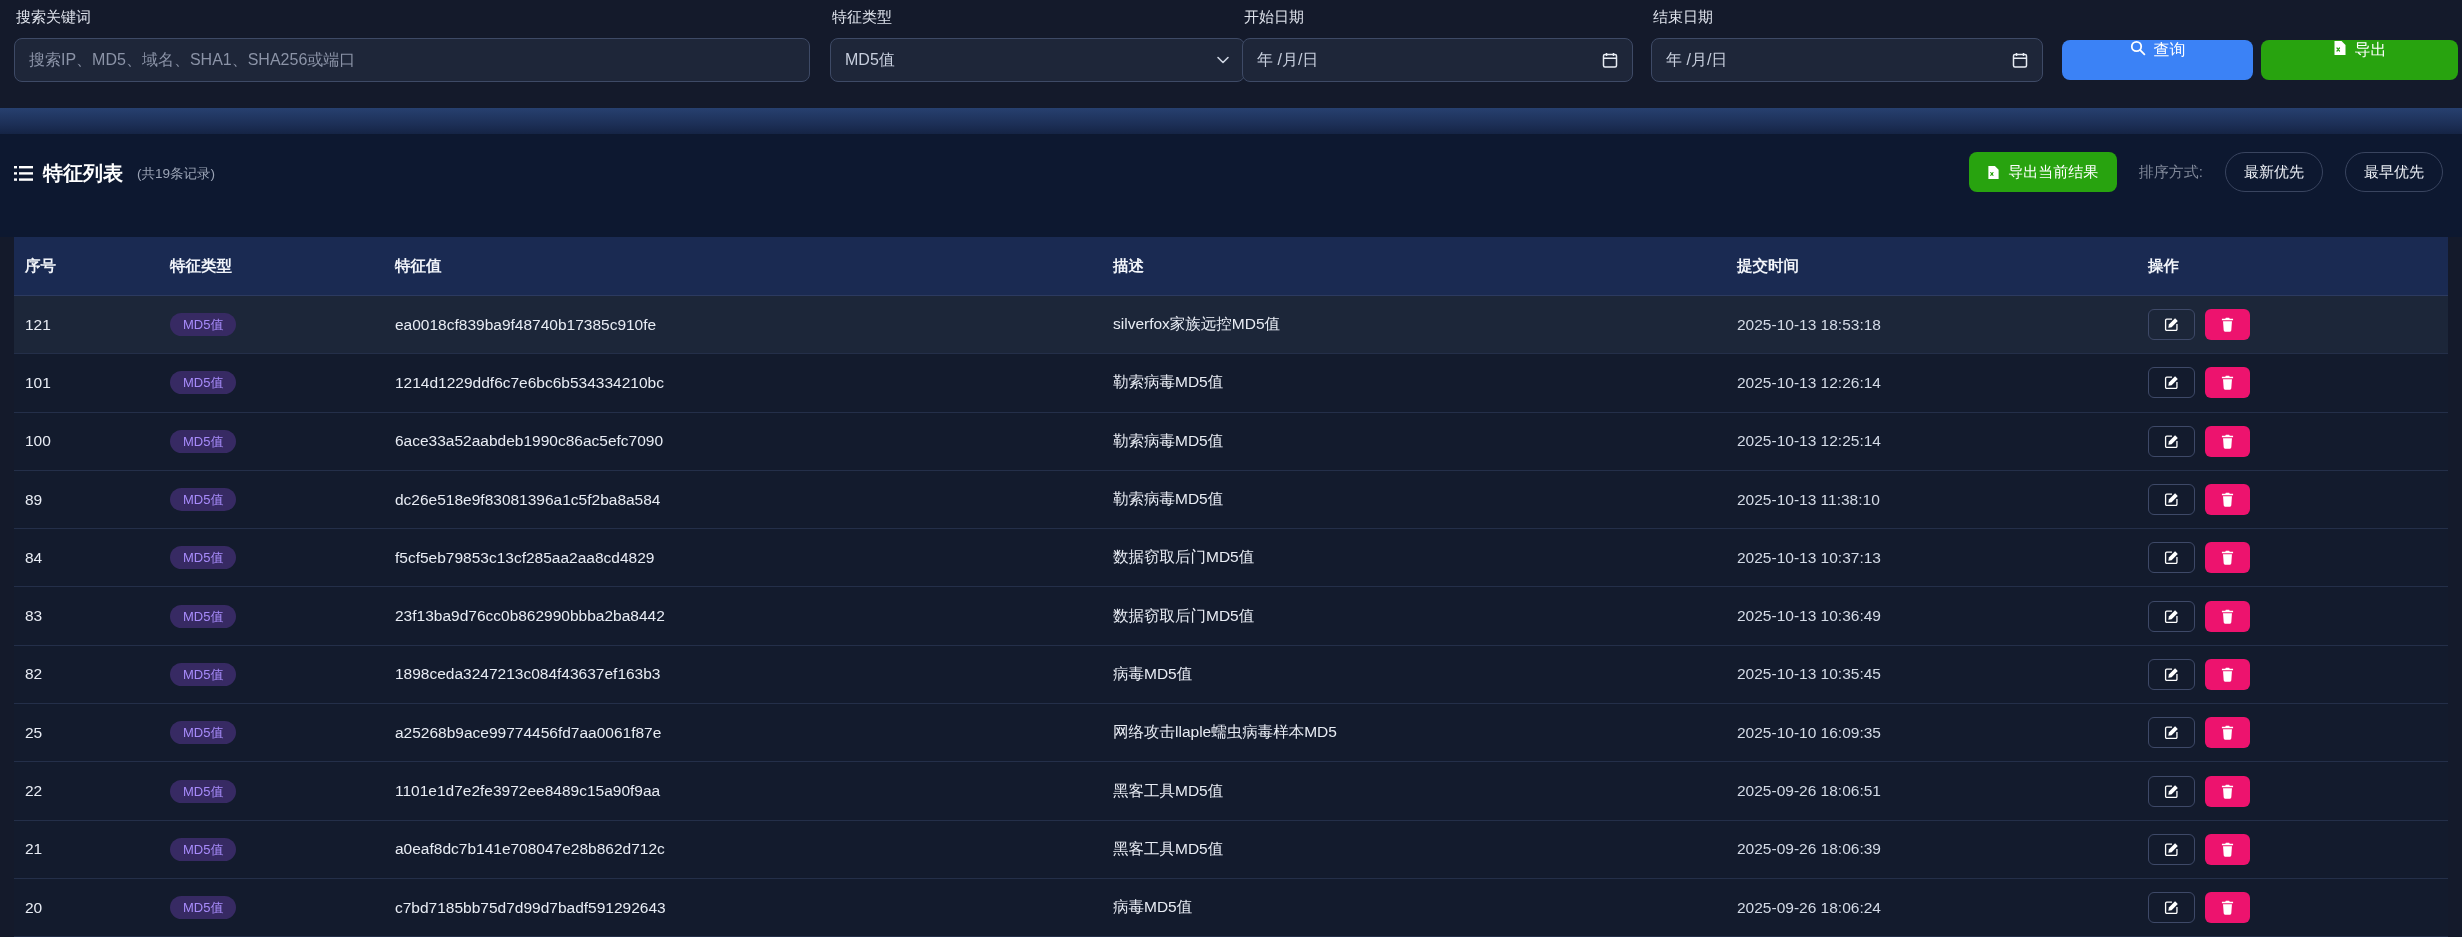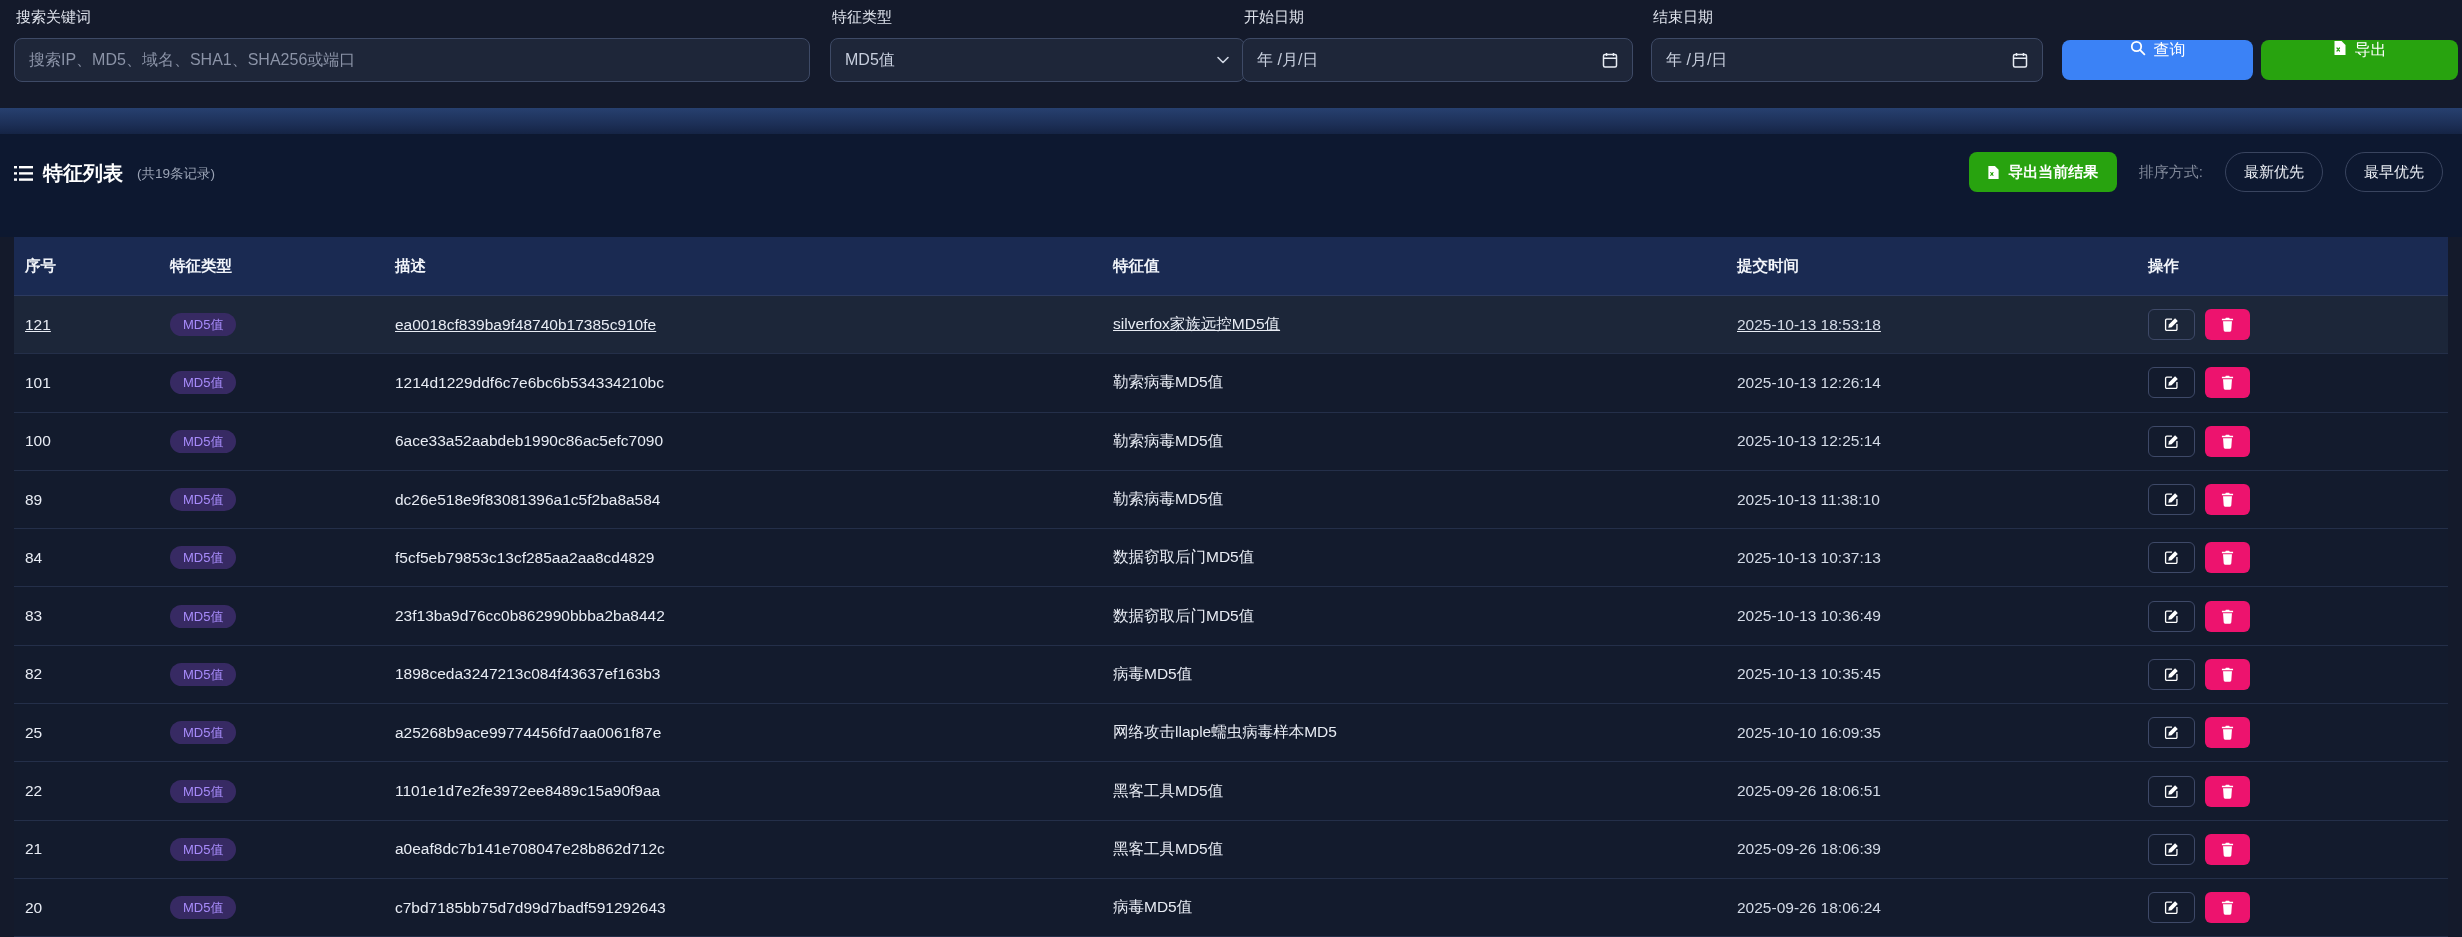--- a/index.html
+++ b/index.html
@@ -51,34 +51,34 @@
   .band{position:absolute;top:108px;left:0;width:2462px;height:26px;
     background:linear-gradient(180deg,#27406f 0%,#1d3058 60%,#152445 100%);}
   .list-header{position:absolute;top:134px;left:0;width:2462px;height:103px;
     background:#0d1830;display:flex;align-items:flex-start;}
   .lh-left{position:absolute;left:14px;top:26px;display:flex;align-items:center;gap:10px;}
   .list-icon{display:flex;align-items:center;color:#fff;}
   .lh-title{font-size:20px;font-weight:bold;color:#fff;}
   .lh-count{font-size:13.5px;color:#9aa3b5;margin-left:4px;}
   .lh-right{position:absolute;right:19px;top:18px;display:flex;align-items:center;gap:22px;height:40px;}
   .btn-export-current{position:static;width:148px;height:40px;background:var(--accent-green);
-    border:none;border-radius:8px;color:#fff;font-size:15px;font-weight:bold;
+    border:none;border-radius:8px;color:#fff;font-size:15px;font-weight:normal;
     display:flex;align-items:center;justify-content:center;gap:8px;cursor:pointer;font-family:inherit;}
   .sort-label{font-size:15px;color:#7f8798;}
   .sort-btn{height:40px;padding:0 18px;background:transparent;border:1px solid #39445f;
     border-radius:20px;color:#eef1f7;font-size:15px;cursor:pointer;font-family:inherit;}
   
   .table{position:absolute;top:237px;left:14px;width:2434px;}
   .trow{display:grid;grid-template-columns:145px 225px 718px 624px 411px 1fr;align-items:center;}
   .trow > div{padding-left:11px;}
   .thead{height:59px;background:var(--thead-bg);border-bottom:1px solid #2c3a60;
     font-size:15.5px;font-weight:bold;color:#f2f5fa;}
   .tbody .trow{height:58.3px;background:var(--row-bg);border-bottom:1px solid var(--line);
     font-size:15.5px;color:var(--text-main);}
-  .tbody .trow:first-child{background:var(--row-bg-hl);text-decoration:underline;}
+  .tbody .trow:first-child{background:var(--row-bg-hl);}
   .cell-time{color:#d3dae6;}
   .badge{display:inline-block;padding:5px 13px;border-radius:12px;background:var(--badge-bg);
     color:var(--badge-text);font-size:13px;line-height:1;}
   .cell-actions{display:flex;gap:10px;align-items:center;}
   .act-edit{width:47px;height:31px;background:transparent;border:1px solid #3e4968;border-radius:6px;
     display:flex;align-items:center;justify-content:center;color:#fff;cursor:pointer;}
   .act-del{width:45px;height:31px;background:var(--accent-pink);border:none;border-radius:6px;
     display:flex;align-items:center;justify-content:center;color:#fff;cursor:pointer;}
   svg{display:block;}
 </style>
@@ -183,22 +183,22 @@
     <span class="sort-label">排序方式:</span>
     <button class="sort-btn">最新优先</button>
     <button class="sort-btn">最早优先</button>
   </div>
 </div>
 
 <div class="table">
   <div class="trow thead">
     <div>序号</div>
     <div>特征类型</div>
+    <div>特征值</div>
     <div>描述</div>
-    <div>特征值</div>
     <div>提交时间</div>
     <div>操作</div>
   </div>
   <div class="tbody">
   <div class="trow">
     <div>121</div>
     <div>
       <span class="badge">MD5值</span>
     </div>
     <div>ea0018cf839ba9f48740b17385c910fe</div>

